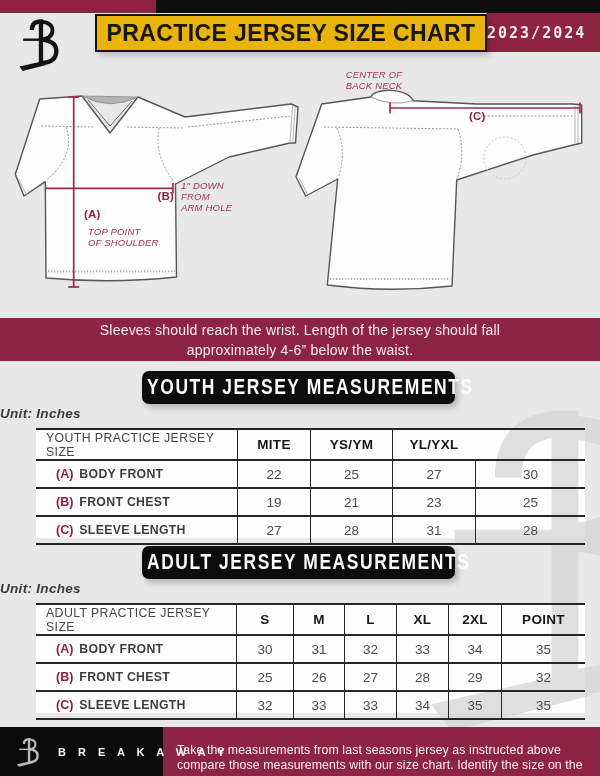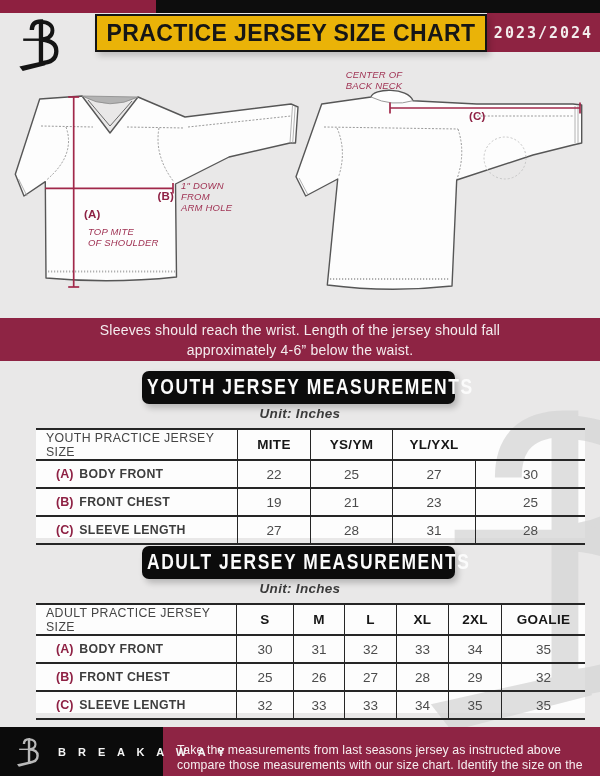--- a/index.html
+++ b/index.html
@@ -11,21 +11,21 @@
   .strip-maroon{left:0;top:0;width:156px;height:13px;background:#8e2040;}
   .strip-black{left:156px;top:0;width:444px;height:13px;background:#0d0d0d;}
 
   
   .logo-main{left:16px;top:17px;width:48px;height:55px;color:#141414;z-index:6;}
   .title-box{left:95px;top:14px;width:392px;height:38px;background:#eab308;
              border:2px solid #141414;box-sizing:border-box;display:flex;align-items:center;
              justify-content:center;z-index:5;box-shadow:3px 4px 6px rgba(0,0,0,.18);}
   .title-box span{font-size:23px;font-weight:700;color:#161616;letter-spacing:.4px;white-space:nowrap;}
   .year-box{left:487px;top:13px;width:113px;height:39px;background:#8e2342;display:flex;
-            align-items:center;justify-content:center;z-index:4;}
+            align-items:center;justify-content:flex-start;z-index:4;}
   .year-box span{font-family:"DejaVu Sans Mono",monospace;font-size:15px;font-weight:700;
                  color:#f3eded;letter-spacing:2px;}
 
   
   .jersey{z-index:2;}
   .front-svg{left:8px;top:90px;width:292px;height:205px;}
   .back-svg{left:288px;top:85px;width:300px;height:210px;}
 
   .ann{z-index:4;color:#9d2c50;}
   .ann-key{font-weight:700;font-size:11.5px;color:#8e2144;letter-spacing:.2px;}
@@ -34,21 +34,21 @@
   
   .notice{left:0;top:318px;width:600px;height:43px;background:#8e2444;display:flex;
           flex-direction:column;align-items:center;justify-content:center;z-index:3;}
   .notice div{color:#f4ecee;font-size:14px;line-height:20px;letter-spacing:.2px;}
 
   
   .sec-banner{width:313px;height:33px;background:#0c0c0c;border-radius:7px;display:flex;
               align-items:center;justify-content:flex-start;z-index:3;box-shadow:3px 4px 6px rgba(0,0,0,.22);}
   .sec-banner span{color:#fbfbfb;font-weight:700;font-size:18px;letter-spacing:1.6px;
                    transform:scale(.97,1.22);white-space:nowrap;}
-  .unit{width:600px;text-align:center;font-style:italic;font-size:13.5px;font-weight:700;
+  .unit{width:600px;text-align:left;font-style:italic;font-size:13.5px;font-weight:700;
         color:#3a3a3a;z-index:3;letter-spacing:.3px;}
 
   
   .tbl-bg{background:#fdfdfd;z-index:1;}
   .watermark{left:398px;top:400px;width:322px;height:334px;color:#d6d6d6;opacity:.75;z-index:2;pointer-events:none;}
   .tbl{z-index:3;border-top:2px solid #262626;}
   .tr{border-bottom:2px solid #262626;}
   .cols-y{display:grid;grid-template-columns:201px 73px 82px 83px 110px;}
   .cols-a{display:grid;grid-template-columns:200px 57px 51px 52px 52px 53px 84px;}
   .td{box-sizing:border-box;border-left:1.5px solid #262626;display:flex;align-items:center;
@@ -140,21 +140,21 @@
     <path d="M11,93 L19.5,109" stroke="#9e9e9e" stroke-width="0.8"></path>
     <g stroke="#a1284a" stroke-width="1.7" fill="none">
       <path d="M102,23 L292,23"></path>
         <path d="M102,17.5 L102,28.5"></path>
         <path d="M292,17.5 L292,28.5"></path>
     </g>
   </svg>
 
   <span class="abs ann ann-key" style="left:84px;top:208px;">(A)</span>
   <div class="abs ann ann-note" style="left:88px;top:226px;width:95px;">
-    <div>TOP MITE</div>
+    <div>TOP POINT</div>
     <div>OF SHOULDER</div>
   </div>
   <span class="abs ann ann-key" style="left:148px;top:190px;width:26px;text-align:right;">(B)</span>
   <div class="abs ann ann-note" style="left:181px;top:180px;width:70px;">
     <div>1" DOWN</div>
     <div>FROM</div>
     <div>ARM HOLE</div>
   </div>
   <div class="abs ann ann-note" style="left:330px;top:69px;width:88px;text-align:center;">
     <div>CENTER OF</div>
@@ -223,21 +223,21 @@
   <div class="abs unit" style="left:0;top:581px;">Unit: Inches</div>
 
   <div class="abs tbl" style="left:36px;top:603px;width:549px;">
     <div class="tr head cols-a">
       <div class="td size-label">ADULT PRACTICE JERSEY SIZE</div>
       <div class="td col-head">S</div>
       <div class="td col-head">M</div>
       <div class="td col-head">L</div>
       <div class="td col-head">XL</div>
       <div class="td col-head">2XL</div>
-      <div class="td col-head">GOALIE</div>
+      <div class="td col-head">POINT</div>
     </div>
     <div class="tr cols-a">
       <div class="td row-label">
           <span class="rk">(A)</span>
           <span class="rl">BODY FRONT</span>
         </div>
       <div class="td val">30</div>
       <div class="td val">31</div>
       <div class="td val">32</div>
       <div class="td val">33</div>

